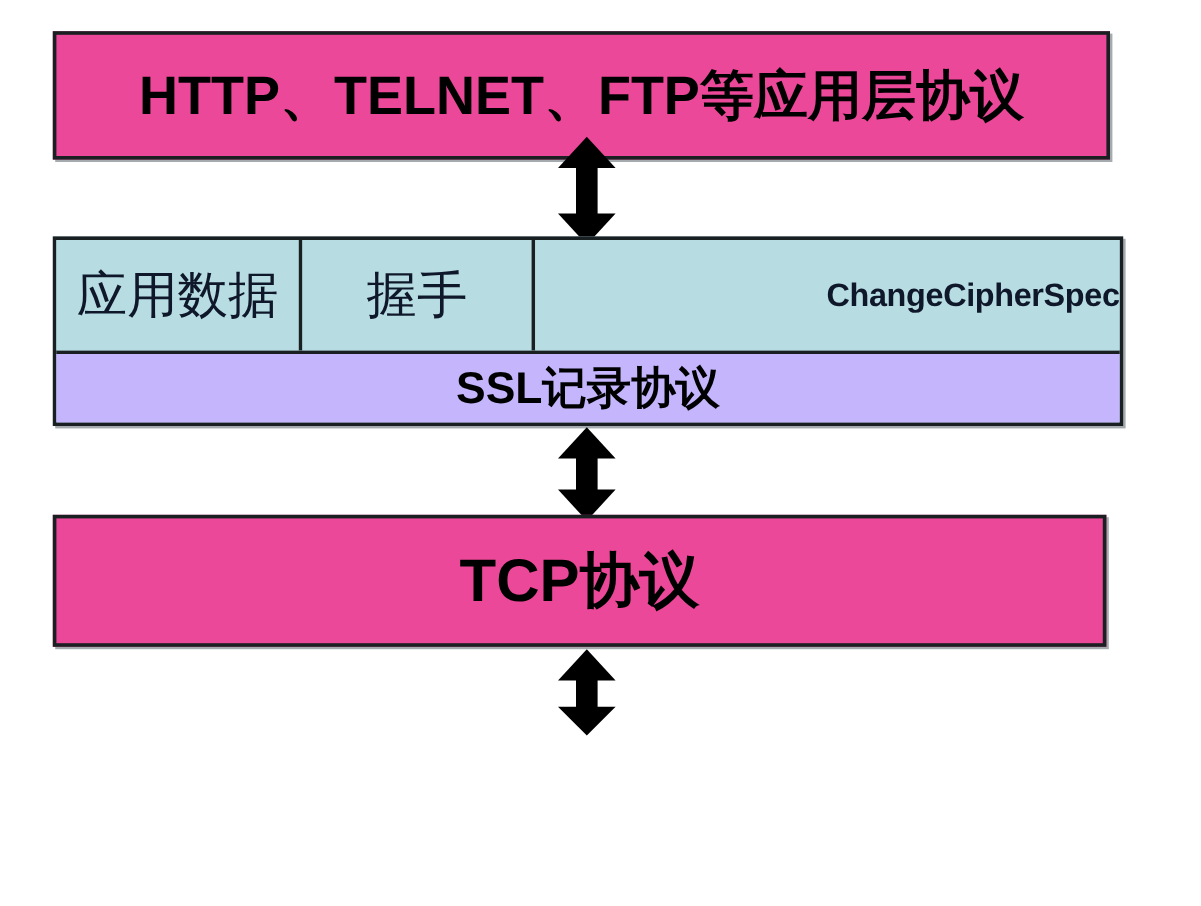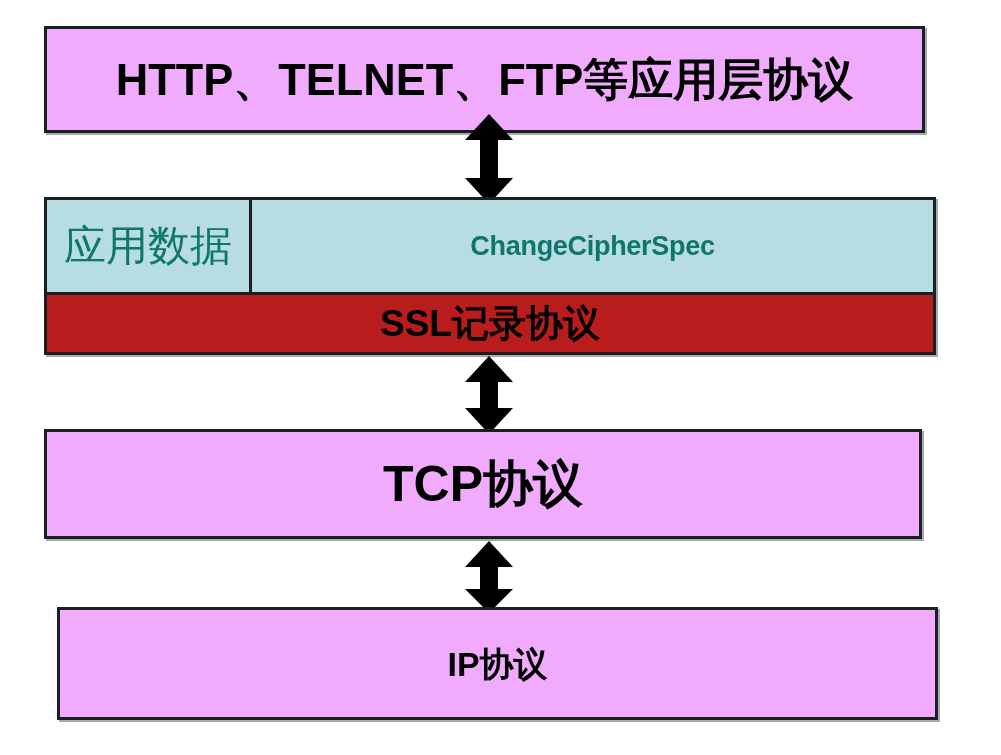--- a/index.html
+++ b/index.html
@@ -18,21 +18,21 @@
     position: relative;
     width: 1001px;
     height: 755px;
     background: #ffffff;
   }
 
   
   .box {
     position: absolute;
     box-sizing: border-box;
-    background: #f0abfc;
+    background: #ec4899;
     border: 3px solid #1a1f22;
     box-shadow: 2px 2px 0 rgba(90,100,105,0.55);
     display: flex;
     align-items: center;
     justify-content: center;
   }
 
   .box-label {
     color: #000000;
     font-weight: bold;
@@ -82,49 +82,49 @@
     align-items: center;
     justify-content: center;
     border-right: 3px solid #1a1f22;
     background: #b7dde2;
     overflow: hidden;
   }
   .ssl-cell:last-child {
     border-right: none;
   }
   .ssl-cell-label {
-    color: #0f766e;
+    color: #0f172a;
     white-space: nowrap;
     line-height: 1;
   }
   
   .cjk-cell .ssl-cell-label {
     font-family: "DejaVu Serif", "Liberation Serif", serif;
     font-size: 42px;
     font-weight: normal;
   }
   
   .latin-cell .ssl-cell-label {
     font-family: "Liberation Sans", "DejaVu Sans", sans-serif;
     font-size: 27px;
     font-weight: bold;
     letter-spacing: -0.3px;
   }
 
   #ssl-cell-0 { flex: 0 0 205px; }
   #ssl-cell-1 { flex: 0 0 195px; }
   #ssl-cell-2 { flex: 0 0 194px; }
-  #ssl-cell-3 { flex: 1 1 auto; }
+  #ssl-cell-3 { flex: 1 1 auto; justify-content: flex-end; }
 
   #ssl-record-row {
     flex: 1 1 auto;
     display: flex;
     align-items: center;
     justify-content: center;
-    background: #b91c1c;
+    background: #c4b5fd;
   }
   #ssl-record-row .box-label {
     font-size: 37px;
     font-family: "Liberation Sans", "DejaVu Sans", sans-serif;
   }
 
   
   #tcp-box {
     left: 44px;
     top: 429px;
@@ -178,20 +178,23 @@
 
   <div id="ssl-group">
 
     <div id="ssl-subprotocol-row">
 
       <div class="ssl-cell cjk-cell" id="ssl-cell-0">
         <span class="ssl-cell-label">应用数据</span>
       </div>
 
 
+      <div class="ssl-cell cjk-cell" id="ssl-cell-2">
+        <span class="ssl-cell-label">握手</span>
+      </div>
 
       <div class="ssl-cell latin-cell" id="ssl-cell-3">
         <span class="ssl-cell-label">ChangeCipherSpec</span>
       </div>
 
     </div>
 
     <div id="ssl-record-row">
       <span class="box-label">SSL记录协议</span>
     </div>
@@ -211,17 +214,14 @@
   </div>
 
   <div class="arrow" id="arrow-tcp-ip">
     <svg width="1001" height="755" viewBox="0 0 1001 755">
       <rect x="480" y="554" width="18" height="48" fill="#000000"></rect>
       <polygon points="489,541 513,567 465,567" fill="#000000"></polygon>
       <polygon points="489,613 513,589 465,589" fill="#000000"></polygon>
     </svg>
   </div>
 
-  <div class="box" id="ip-box">
-    <span class="box-label">IP协议</span>
-  </div>
 
 </div>
 
 </body></html>

